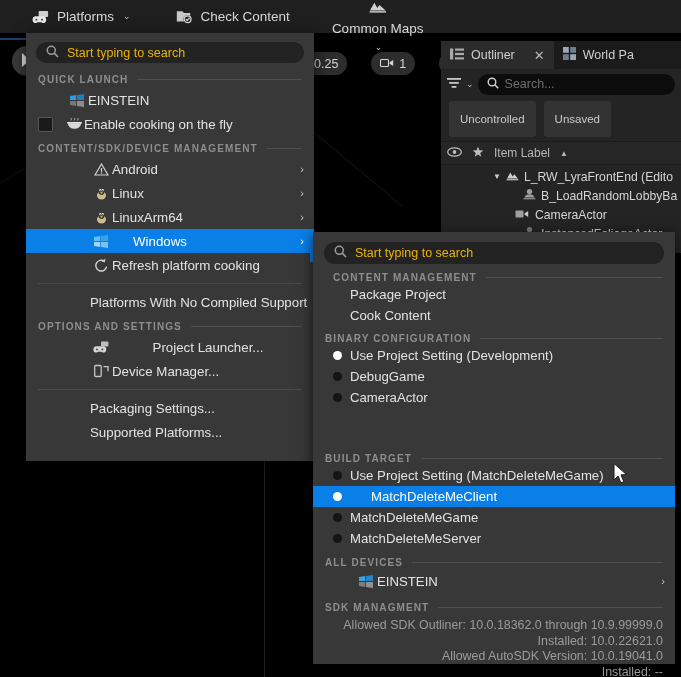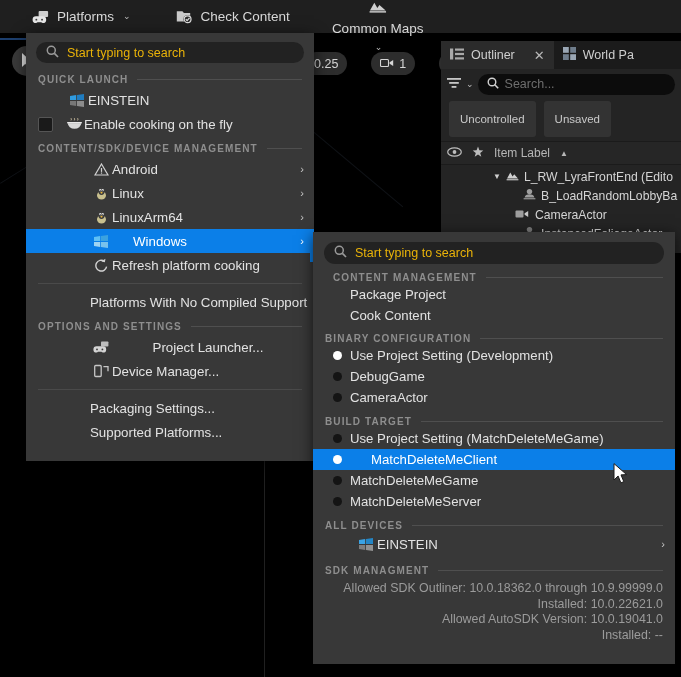--- a/index.html
+++ b/index.html
@@ -485,21 +485,21 @@
         </span>
       <span class="txt">DebugGame</span>
     </div>
     <div class="mrow">
       <span class="ico" style="width:25px;min-width:25px;">
           <span class="radio"></span>
         </span>
       <span class="txt">CameraActor</span>
     </div>
 
-    <div class="sect" style="padding:8px 12px 1px 12px;">
+    <div class="sect" style="padding:8px 12px 1px 12px;margin-top:37px;">
       <span class="lbl">BUILD TARGET</span>
       <span class="rule"></span>
     </div>
     <div class="mrow">
       <span class="ico" style="width:25px;min-width:25px;">
           <span class="radio"></span>
         </span>
       <span class="txt">Use Project Setting (MatchDeleteMeGame)</span>
     </div>
     <div class="mrow sel">

